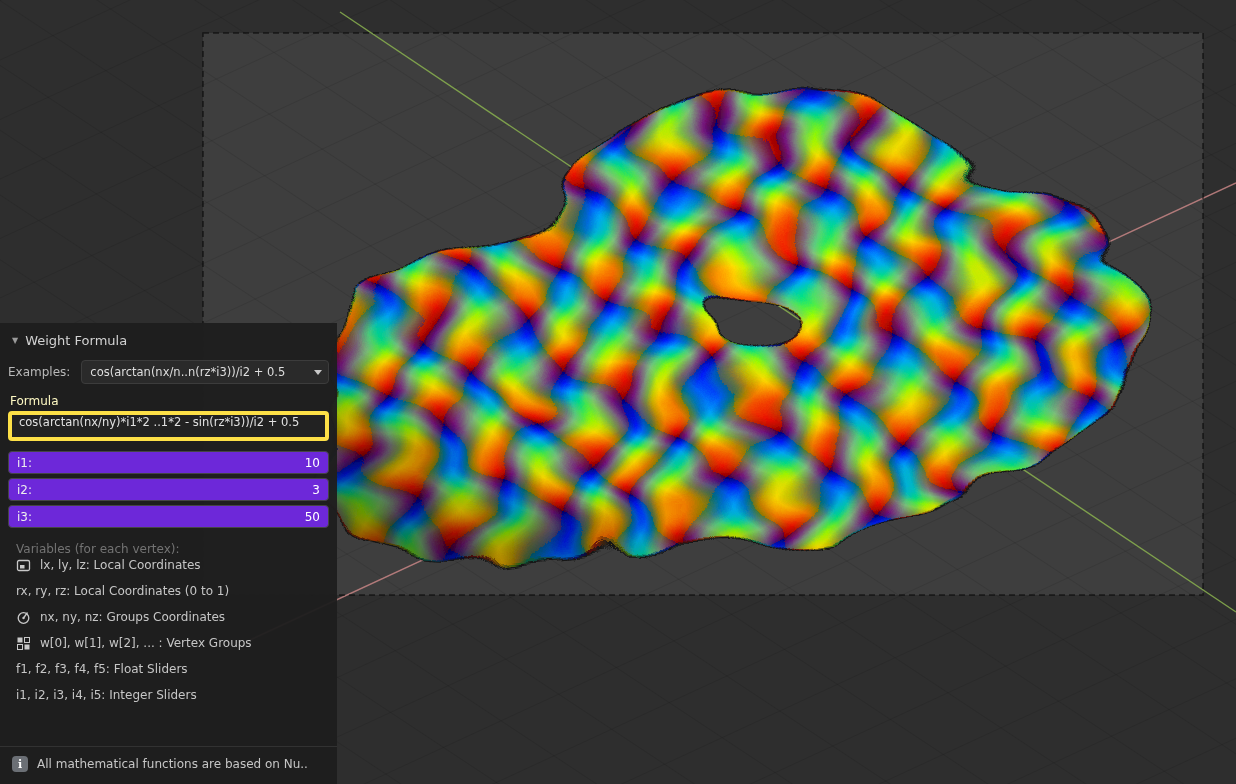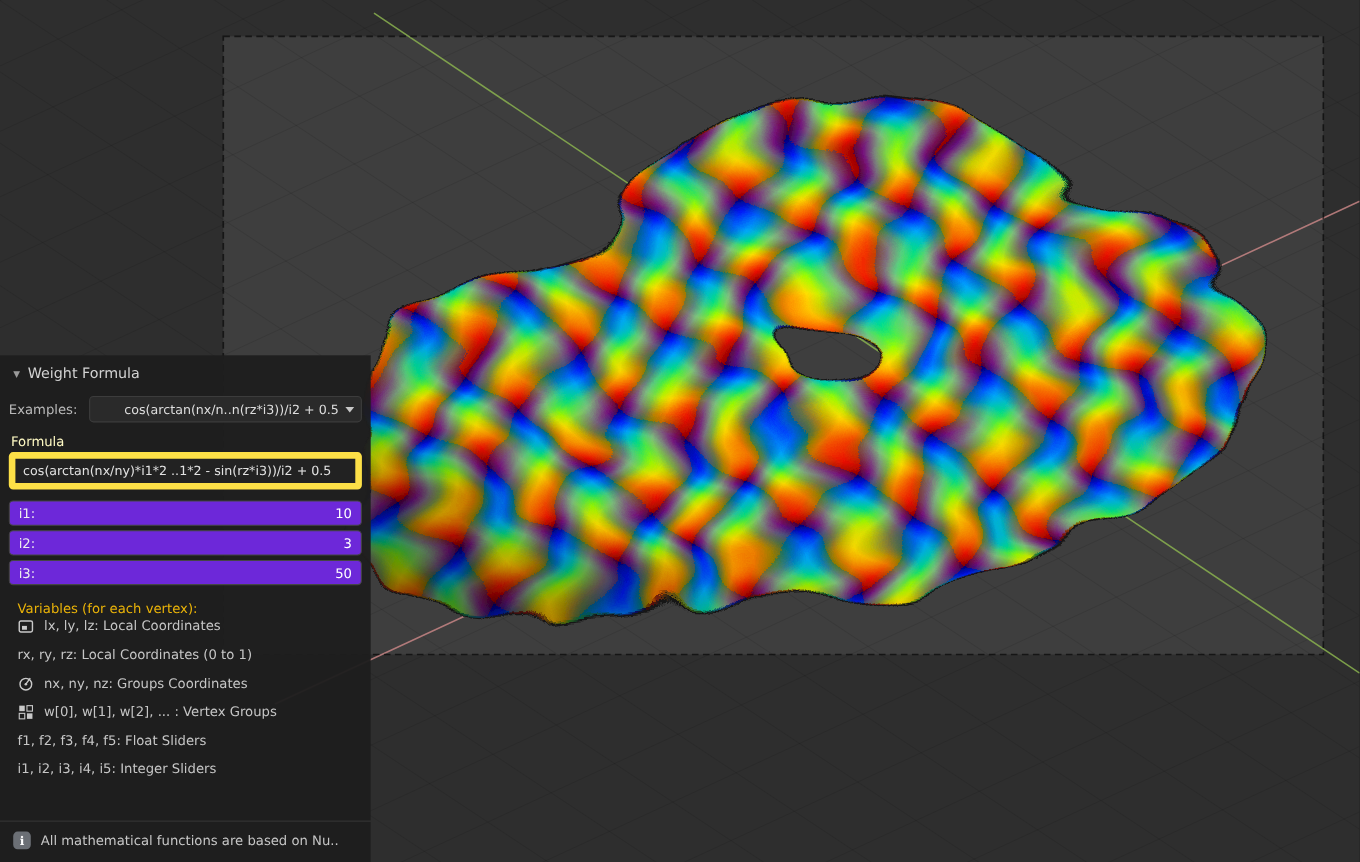--- a/index.html
+++ b/index.html
@@ -14,35 +14,35 @@
          font-size:12px;display:flex;flex-direction:column;box-sizing:border-box;}
   .panel-header{display:flex;align-items:center;gap:7px;padding:10px 12px 6px 12px;
                 color:#d2d2d2;font-size:13px;}
   .collapse-tri{font-size:8px;color:#9a9a9a;}
   .row{display:flex;align-items:center;padding:0 8px;}
   .examples-row{margin-top:6px;gap:11px;}
   .field-label{color:#b9b9b9;white-space:nowrap;}
   .dropdown{flex:1;display:flex;align-items:center;height:22px;
             background:#2a2a2a;border:1px solid #3c3c3c;border-radius:4px;
             padding:0 6px 0 8px;color:#dedede;font-size:11.5px;min-width:0;}
-  .dropdown .dd-text{flex:1;overflow:hidden;white-space:nowrap;text-align:right;}
+  .dropdown .dd-text{flex:1;overflow:hidden;white-space:nowrap;}
   .chevron{width:0;height:0;border-left:4px solid transparent;
            border-right:4px solid transparent;border-top:5px solid #c8c8c8;
            margin-left:6px;flex:none;}
   .formula-label{padding:10px 8px 3px 10px;color:#fef9c3;}
-  .text-input{margin:0 8px;height:22px;background:#222222;border:6px solid #fde047;
+  .text-input{margin:0 8px;height:22px;background:#222222;border:4px solid #fde047;
               border-radius:4px;color:#e2e2e2;font-size:11.5px;display:flex;
-              align-items:center;padding:0 7px;white-space:nowrap;overflow:hidden;}
+              padding:0 7px;white-space:nowrap;overflow:hidden;}
   .sliders{margin-top:10px;display:flex;flex-direction:column;gap:4px;}
   .slider{margin:0 8px;height:21px;background:#6d28d9;border:1px solid #454545;
           border-radius:4px;display:flex;align-items:center;
           justify-content:space-between;padding:0 8px;color:#f1f1f1;}
   .slider .s-label{color:#eeeeee;}
   .slider .s-value{color:#ffffff;}
-  .vars-header{margin-top:14px;padding-left:16px;color:#eab308;}
+  .vars-header{margin-top:14px;padding-left:16px;color:#737373;}
   .var-list{margin-top:2px;display:flex;flex-direction:column;}
   .var-row{height:26px;display:flex;padding-left:16px;gap:9px;
            color:#c6c6c6;white-space:nowrap;}
   .var-row svg{flex:none;}
   .panel-footer{margin-top:auto;border-top:1px solid rgba(255,255,255,0.09);
                 display:flex;align-items:center;gap:9px;padding:9px 12px 12px 12px;
                 color:#c6c6c6;white-space:nowrap;}
   .info-badge{flex:none;width:16px;height:16px;border-radius:4px;background:#6b6f75;
               color:#ffffff;font-size:11px;font-weight:bold;display:flex;
               align-items:center;justify-content:center;font-family:"DejaVu Serif",serif;}

